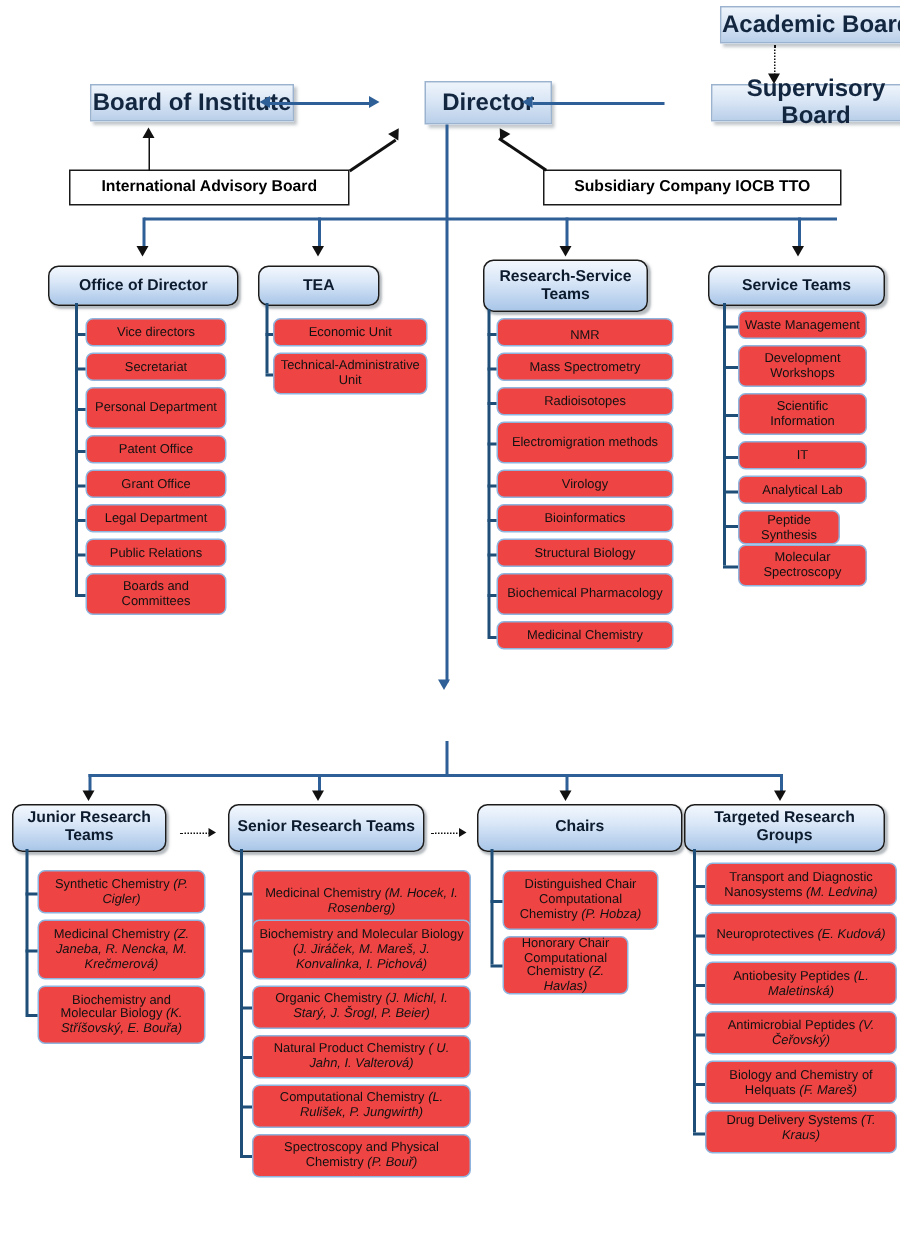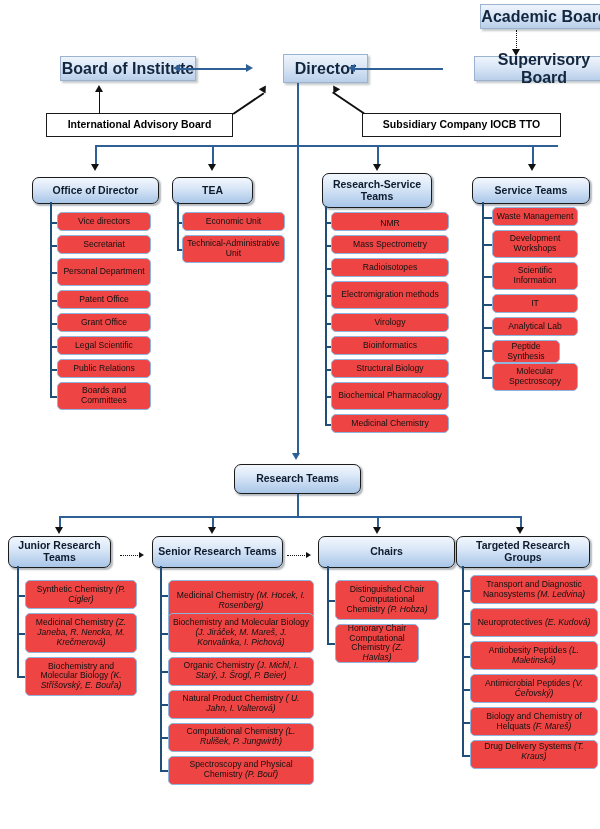--- a/index.html
+++ b/index.html
@@ -152,21 +152,21 @@
       <div class="node leaf" style="left: 57px; top: 258px; width: 94px; min-height: 28px; display: flex; align-items: center;">
         <span>Personal Department</span>
       </div>
       <div class="node leaf" style="left: 57px; top: 290px; width: 94px; min-height: 19px; display: flex; align-items: center;">
         <span>Patent Office</span>
       </div>
       <div class="node leaf" style="left: 57px; top: 313px; width: 94px; min-height: 19px; display: flex; align-items: center;">
         <span>Grant Office</span>
       </div>
       <div class="node leaf" style="left: 57px; top: 336px; width: 94px; min-height: 19px; display: flex; align-items: center;">
-        <span>Legal Scientific</span>
+        <span>Legal Department</span>
       </div>
       <div class="node leaf" style="left: 57px; top: 359px; width: 94px; min-height: 19px; display: flex; align-items: center;">
         <span>Public Relations</span>
       </div>
       <div class="node leaf" style="left: 57px; top: 382px; width: 94px; min-height: 28px; display: flex; align-items: center;">
         <span>Boards and Committees</span>
       </div>
       <div class="vblk" style="left: 50px; top: 202px; height: 194px;"></div>
       <div class="hblk" style="left: 50px; top: 221.5px; width: 7px;"></div>
       <div class="hblk" style="left: 50px; top: 244.5px; width: 7px;"></div>
@@ -255,23 +255,20 @@
       <div class="vblk" style="left: 482px; top: 202px; height: 175px;"></div>
       <div class="hblk" style="left: 482px; top: 216.5px; width: 10px;"></div>
       <div class="hblk" style="left: 482px; top: 244px; width: 10px;"></div>
       <div class="hblk" style="left: 482px; top: 276px; width: 10px;"></div>
       <div class="hblk" style="left: 482px; top: 303.5px; width: 10px;"></div>
       <div class="hblk" style="left: 482px; top: 326.5px; width: 10px;"></div>
       <div class="hblk" style="left: 482px; top: 349.5px; width: 10px;"></div>
       <div class="hblk" style="left: 482px; top: 377px; width: 10px;"></div>
     </div>
 
-  <div class="node hdr" style="left:234px; top:464px; width:127px; height:30px;">
-    <span>Research Teams</span>
-  </div>
 
   <div class="vline" style="left:297px; top:494px; height:23px;"></div>
   <div class="hline" style="left:59px; top:516px; width:462px;"></div>
 
   <div class="vline" style="left:59px; top:516px; height:12px;"></div>
   <div class="arrowD" style="left:55px; top:527px;"></div>
 
   <div class="vline" style="left:212px; top:516px; height:12px;"></div>
   <div class="arrowD" style="left:208px; top:527px;"></div>
 

